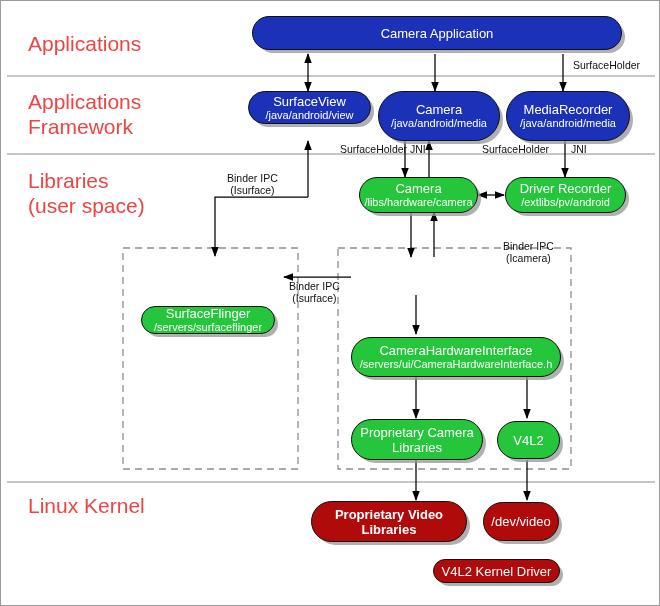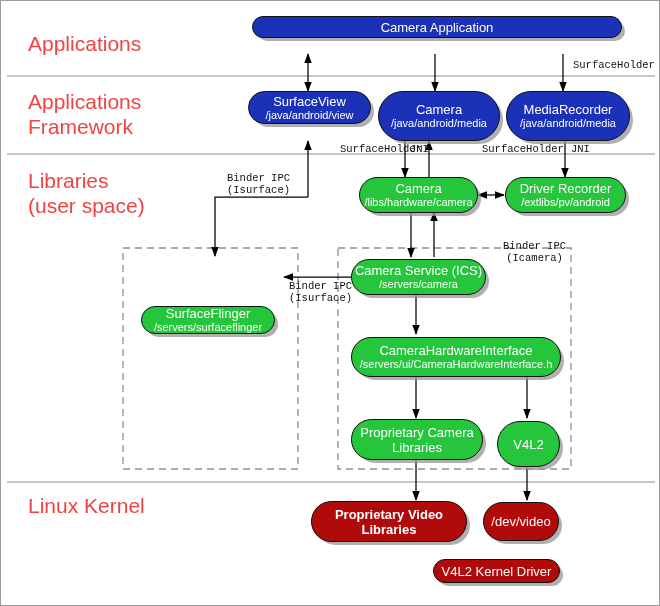--- a/index.html
+++ b/index.html
@@ -16,21 +16,21 @@
         border:1px solid #111111;border-radius:999px;
         box-shadow:4px 4px 0 -1px rgba(150,150,150,0.75);
         font-family:"Liberation Sans",sans-serif;}
   .node .t1{font-size:13px;line-height:15px;}
   .node .t2{font-size:11px;line-height:13px;}
   .node.blue{background:#1a31b8;}
   .node.green{background:#25c63c;}
   .node.red{background:#b00a0a;}
 
   .edge-label{position:absolute;color:#101010;font-size:10.5px;line-height:12px;
-              font-family:Liberation Mono, monospace;white-space:pre;text-align:center;}
+              font-family:Liberation Sans, sans-serif;white-space:pre;text-align:center;}
 </style>
 </head>
 <body>
 
 <div id="stage">
 
   <svg id="svg-layer" viewBox="0 0 660 606" xmlns="http://www.w3.org/2000/svg">
     <defs>
       <marker id="ah" markerWidth="9" markerHeight="9" refX="7.2" refY="3" orient="auto" markerUnits="strokeWidth">
         <path d="M0,0 L8,3 L0,6 z" fill="#000"></path>
@@ -92,21 +92,21 @@
   <div class="layer-label" style="left: 27px; top: 30px; white-space: pre-line;">Applications</div>
 
   <div class="layer-label" style="left: 27px; top: 88px; white-space: pre-line;">Applications
 Framework</div>
 
   <div class="layer-label" style="left: 27px; top: 167px; white-space: pre-line;"> Libraries
 (user space)</div>
 
   <div class="layer-label" style="left: 27px; top: 492px; white-space: pre-line;">Linux Kernel</div>
 
-  <div class="node blue" style="left:251px;top:15px;width:370px;height:22px;">
+  <div class="node blue" style="left:251px;top:15px;width:370px;height:34px;">
     <div class="t1">Camera Application</div>
   </div>
 
   <div class="node blue" style="left:247px;top:90px;width:123px;height:33px;">
     <div class="t1">SurfaceView</div>
     <div class="t2">/java/android/view</div>
   </div>
 
   <div class="node blue" style="left:377px;top:90px;width:122px;height:50px;">
     <div class="t1">Camera</div>
@@ -126,36 +126,32 @@
   <div class="node green" style="left:504px;top:176px;width:121px;height:36px;">
     <div class="t1">Driver Recorder</div>
     <div class="t2">/extlibs/pv/android</div>
   </div>
 
   <div class="node green" style="left:140px;top:258px;width:134px;height:28px;margin-top:47px;">
     <div class="t1">SurfaceFlinger</div>
     <div class="t2">/servers/surfaceflinger</div>
   </div>
 
-  <div class="node green" style="left:350px;top:258px;width:135px;height:36px;">
-    <div class="t1">Camera Service (ICS)</div>
-    <div class="t2">/servers/camera</div>
-  </div>
 
   <div class="node green" style="left:350px;top:336px;width:210px;height:40px;">
     <div class="t1">CameraHardwareInterface</div>
     <div class="t2">/servers/ui/CameraHardwareInterface.h</div>
   </div>
 
   <div class="node green" style="left:350px;top:418px;width:132px;height:41px;">
     <div class="t1" style="white-space:pre-line;">Proprietary Camera
 Libraries</div>
   </div>
 
-  <div class="node green" style="left:496px;top:420px;width:63px;height:46px;">
+  <div class="node green" style="left:496px;top:420px;width:63px;height:38px;">
     <div class="t1">V4L2</div>
   </div>
 
   <div class="node red" style="left:310px;top:500px;width:156px;height:41px;font-weight:bold;">
     <div class="t1" style="white-space:pre-line;">Proprietary Video
 Libraries</div>
   </div>
 
   <div class="node red" style="left:482px;top:501px;width:76px;height:39px;">
     <div class="t1">/dev/video</div>

